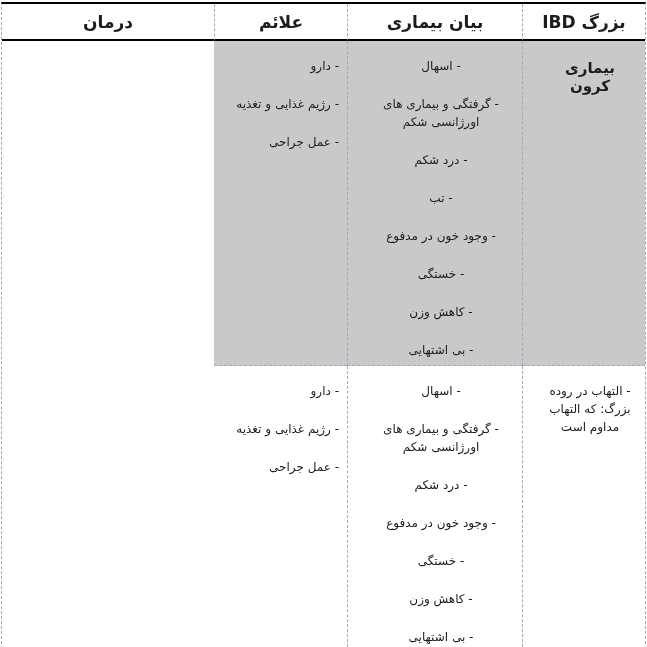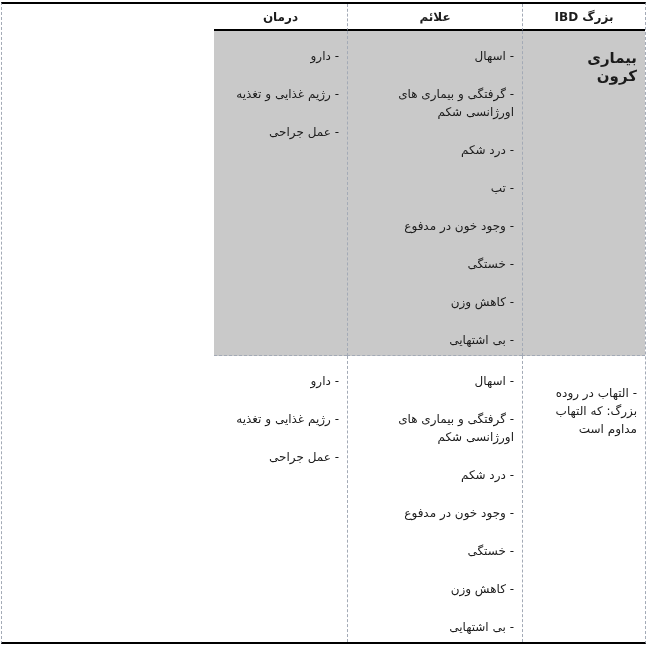--- a/index.html
+++ b/index.html
@@ -23,49 +23,50 @@
     border-bottom:2px solid var(--solid);
     border-right:1px dashed var(--dash);
     border-left:1px dashed var(--dash);
   }
   .grid{
     display:grid;
     
     grid-template-columns:123px 175px 133px 212px;
   }
   .hcell{
-    height:27px;
+    height:37px;
     display:flex;align-items:center;justify-content:center;
-    font-weight:bold;font-size:12px;
+    font-weight:bold;font-size:17px;
     background:#ffffff;
     border-bottom:2px solid var(--solid);
   }
   .cell{
     padding:16px 8px 8px 20px;
     font-size:12px;
     line-height:18px;
     text-align:right;
     overflow:hidden;
   }
   
-  .c1,.c2,.c3{border-left:1px dashed var(--dash);}
+  .c1,.c2,.c3{border-left:1px dashed var(--dash);text-align:center;}
   .row1 .cell{background:var(--row-bg);border-bottom:1px dashed var(--dash);height:325px;}
   .row2 .cell{background:#ffffff;height:286px;}
   .condition{font-weight:bold;font-size:15px;padding-top:18px;}
   .item{margin-bottom:20px;}
   .para{margin-bottom:20px;}
-  .item:last-child,.para:last-child{margin-bottom:0;margin-top:12px;}
+  .item:last-child,.para:last-child{margin-bottom:0;}
 </style>
 </head>
 <body>
 
 <div class="table">
 
   <div class="grid">
     <div class="hcell c1">بزرگ IBD</div>
+    <div class="hcell c2">بیان بیماری</div>
     <div class="hcell c3">علائم</div>
     <div class="hcell c4">درمان</div>
   </div>
 
   <div class="grid row1">
     <div class="cell c1 condition">بیماری کرون</div>
     <div class="cell c3">
       <div class="item">- اسهال</div>
       <div class="item">- گرفتگی و بیماری های اورژانسی شکم</div>
       <div class="item">- درد شکم</div>

